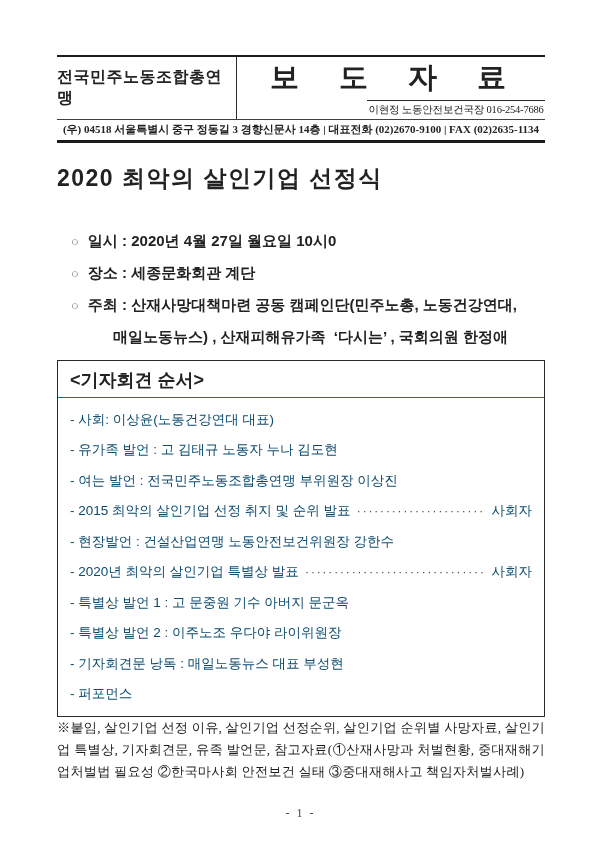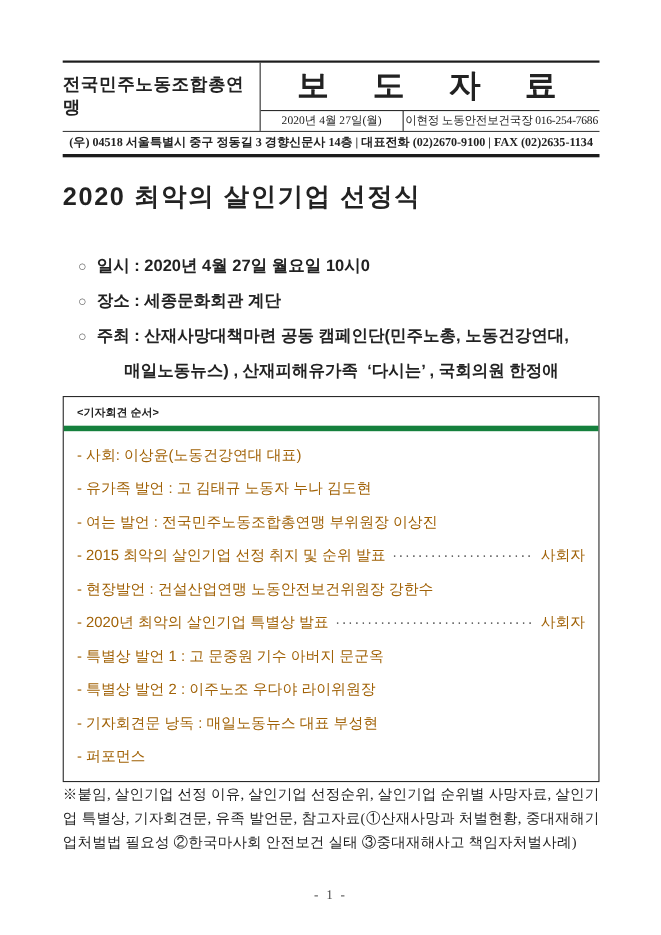--- a/index.html
+++ b/index.html
@@ -51,24 +51,24 @@
 
   
   .section-heading {
     margin-top:27px; font-family:"Liberation Serif", serif; font-size:14.5px;
     letter-spacing:1px; color:#1d1d1d;
   }
 
   
   .agenda-box { margin-top:11px; border:1.5px solid #2a2a2a; padding:5px 12px 13px; }
   .agenda-box-title {
-    font-weight:bold; font-size:10px; padding:2px 0 5px; border-bottom:5px solid #15803d;
+    font-weight:bold; font-size:18px; padding:2px 0 5px; border-bottom:1px solid #15803d;
     margin:0 -12px; padding-left:12px;
   }
-  .agenda-row { margin-top:12.5px; font-size:13.5px; display:flex; align-items:baseline; color:#a16207; }
+  .agenda-row { margin-top:12.5px; font-size:13.5px; display:flex; align-items:baseline; color:#0c4a6e; }
   .agenda-text { white-space:pre; }
   .leader { flex:1; overflow:hidden; margin:0 8px 0 6px; color:#555; height:14px; }
   .leader::after {
     content:"································································································";
     font-size:13px; letter-spacing:1.5px; white-space:nowrap;
   }
   .trailing { white-space:pre; }
 
   
   .attachment-note {
@@ -85,21 +85,20 @@
 </head>
 <body>
 
 <div class="page">
   <div class="content">
 
     <div class="press-header">
       <div class="header-grid">
         <div class="org-cell">전국민주노동조합총연맹</div>
         <div class="doctype-cell">보 도 자 료</div>
-        <div class="date-cell">2020년 4월 27일(월)</div>
         <div class="contact-cell">이현정 노동안전보건국장 016-254-7686</div>
       </div>
       <div class="address-row">(우) 04518 서울특별시 중구 정동길 3 경향신문사 14층 | 대표전화 (02)2670-9100 | FAX (02)2635-1134</div>
     </div>
 
     <div class="doc-title">2020 최악의 살인기업 선정식</div>
 
     <div class="event-list">
       <div class="event-row">
         <span class="bullet">○</span>

